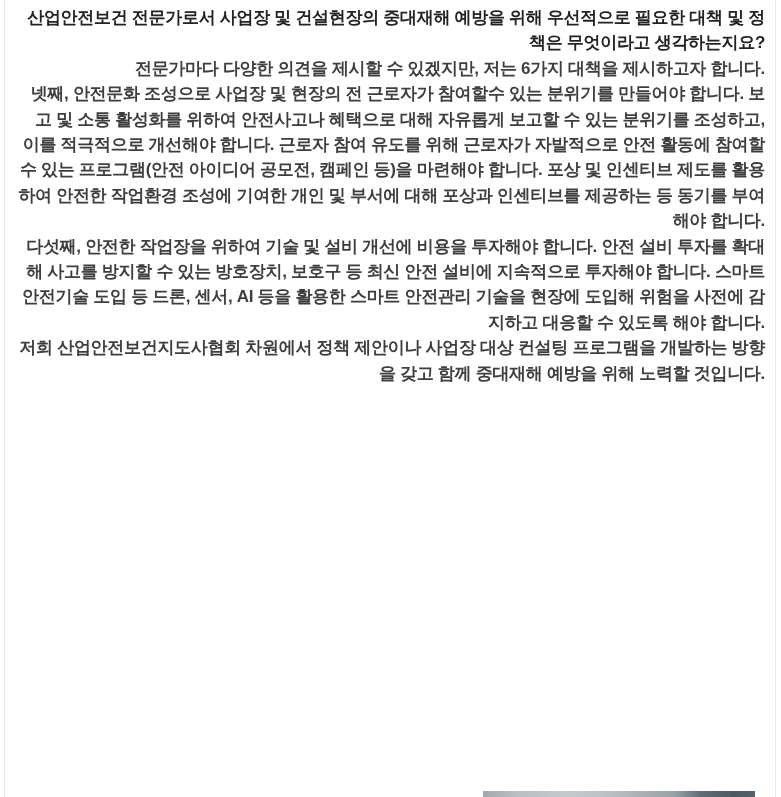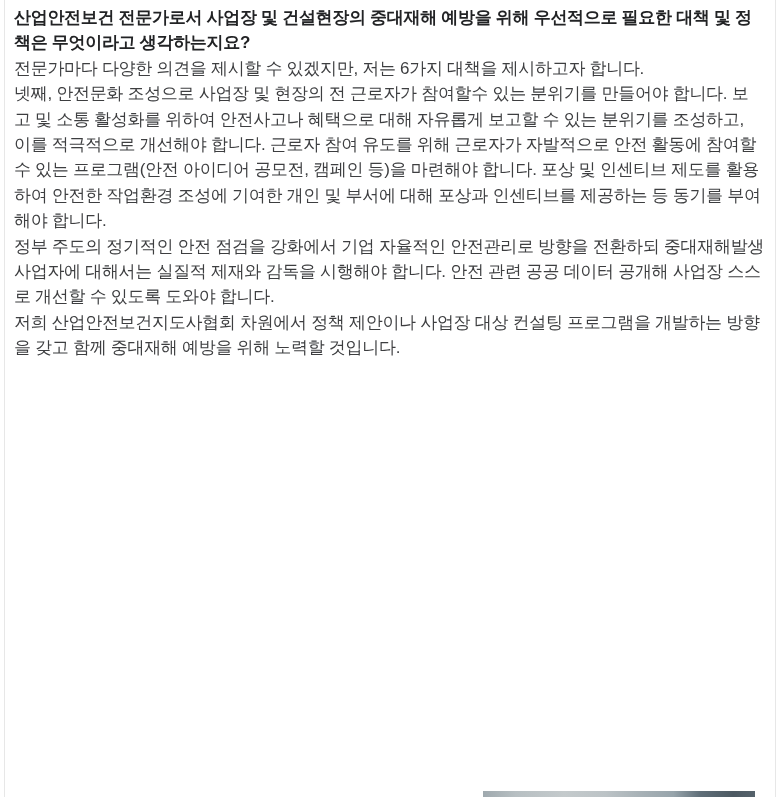--- a/index.html
+++ b/index.html
@@ -22,28 +22,28 @@
     box-sizing: border-box;
     padding: 14px 10px 0 9px;
   }
   .doc-frame p {
     margin: 0;
     font-family: "Liberation Sans", "DejaVu Sans", sans-serif;
     font-size: 17px;
     line-height: 25.4px;
     letter-spacing: -0.3px;
     word-break: break-all;
-    text-align: left;
+    text-align: right;
   }
   p.question {
     font-weight: 700;
     color: #222325;
   }
   p.body-para {
-    font-weight: 400;
+    font-weight: 700;
     color: #3d3e40;
   }
   .partial-image {
     position: absolute;
     left: 483px;
     top: 791px;
     width: 272px;
     height: 6px;
     background: linear-gradient(90deg,
       #9fa9ae 0%,
@@ -57,17 +57,17 @@
       #55626b 100%);
   }
 </style>
 </head>
 <body>
 
 <div class="doc-frame">
   <p class="question">산업안전보건 전문가로서 사업장 및 건설현장의 중대재해 예방을 위해 우선적으로 필요한 대책 및 정책은 무엇이라고 생각하는지요?</p>
   <p class="body-para">전문가마다 다양한 의견을 제시할 수 있겠지만, 저는 6가지 대책을 제시하고자 합니다.</p>
   <p class="body-para">넷째, 안전문화 조성으로 사업장 및 현장의 전 근로자가 참여할수 있는 분위기를 만들어야 합니다. 보고 및 소통 활성화를 위하여 안전사고나 혜택으로 대해 자유롭게 보고할 수 있는 분위기를 조성하고, 이를 적극적으로 개선해야 합니다. 근로자 참여 유도를 위해 근로자가 자발적으로 안전 활동에 참여할 수 있는 프로그램(안전 아이디어 공모전, 캠페인 등)을 마련해야 합니다. 포상 및 인센티브 제도를 활용하여 안전한 작업환경 조성에 기여한 개인 및 부서에 대해 포상과 인센티브를 제공하는 등 동기를 부여해야 합니다.</p>
-  <p class="body-para">정부 주도의 정기적인 안전 점검을 강화에서 기업 자율적인 안전관리로 방향을 전환하되 중대재해발생 사업자에 대해서는 실질적 제재와 감독을 시행해야 합니다. 안전 관련 공공 데이터 공개해 사업장 스스로 개선할 수 있도록 도와야 합니다.</p>
+  <p class="body-para">다섯째, 안전한 작업장을 위하여 기술 및 설비 개선에 비용을 투자해야 합니다. 안전 설비 투자를 확대해 사고를 방지할 수 있는 방호장치, 보호구 등 최신 안전 설비에 지속적으로 투자해야 합니다. 스마트 안전기술 도입 등 드론, 센서, AI 등을 활용한 스마트 안전관리 기술을 현장에 도입해 위험을 사전에 감지하고 대응할 수 있도록 해야 합니다.</p>
   <p class="body-para">저희 산업안전보건지도사협회 차원에서 정책 제안이나 사업장 대상 컨설팅 프로그램을 개발하는 방향을 갖고 함께 중대재해 예방을 위해 노력할 것입니다.</p>
 </div>
 
 <div class="partial-image"></div>
 
 </body></html>

